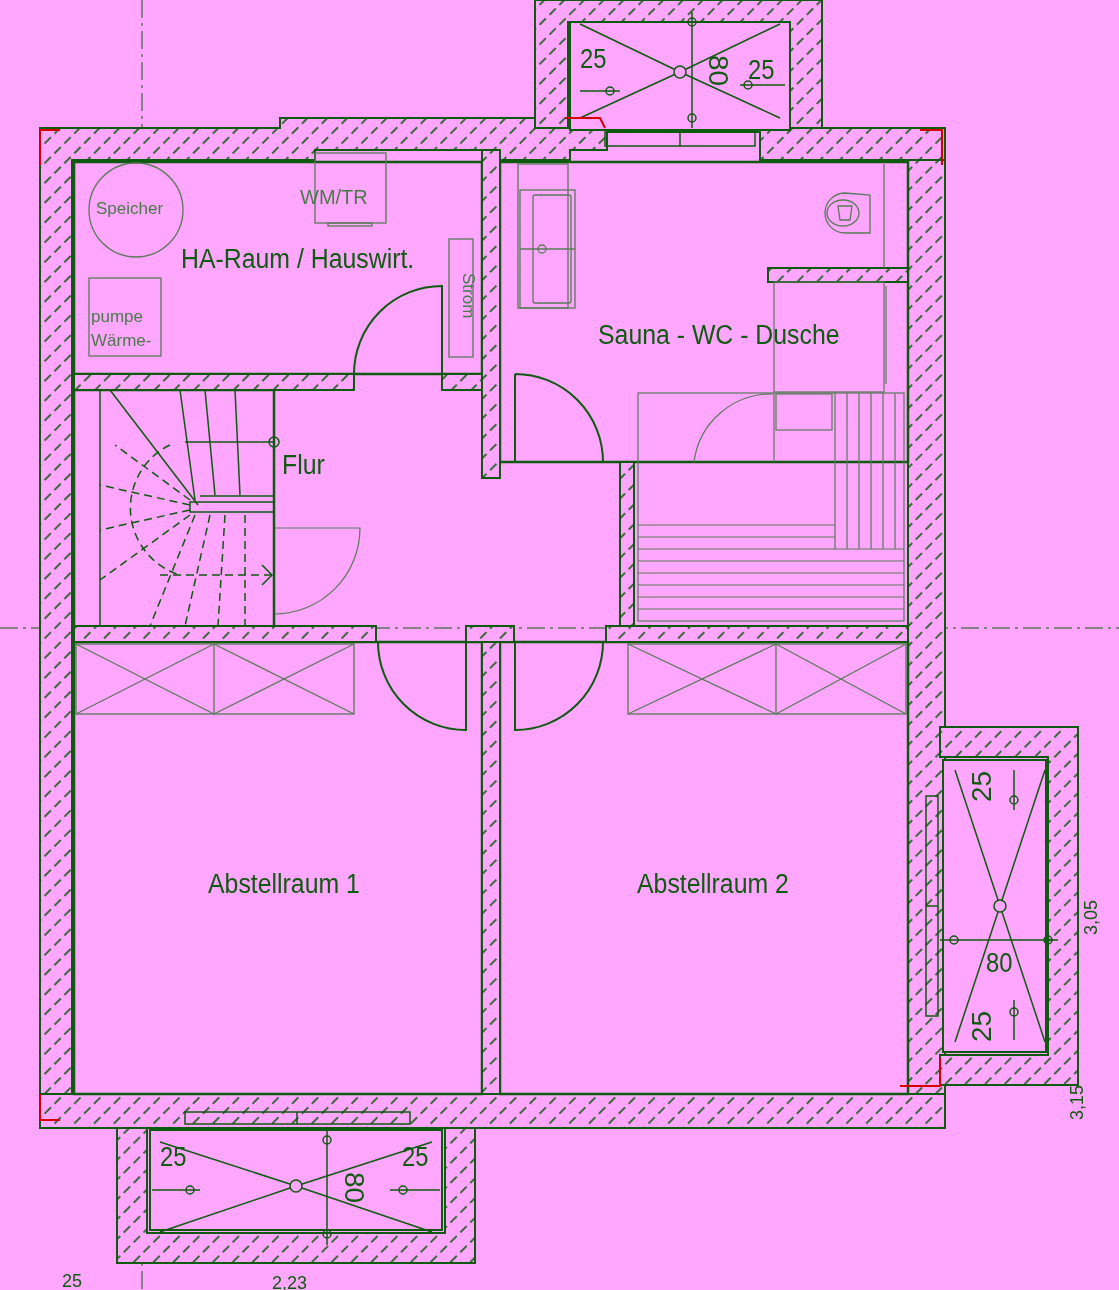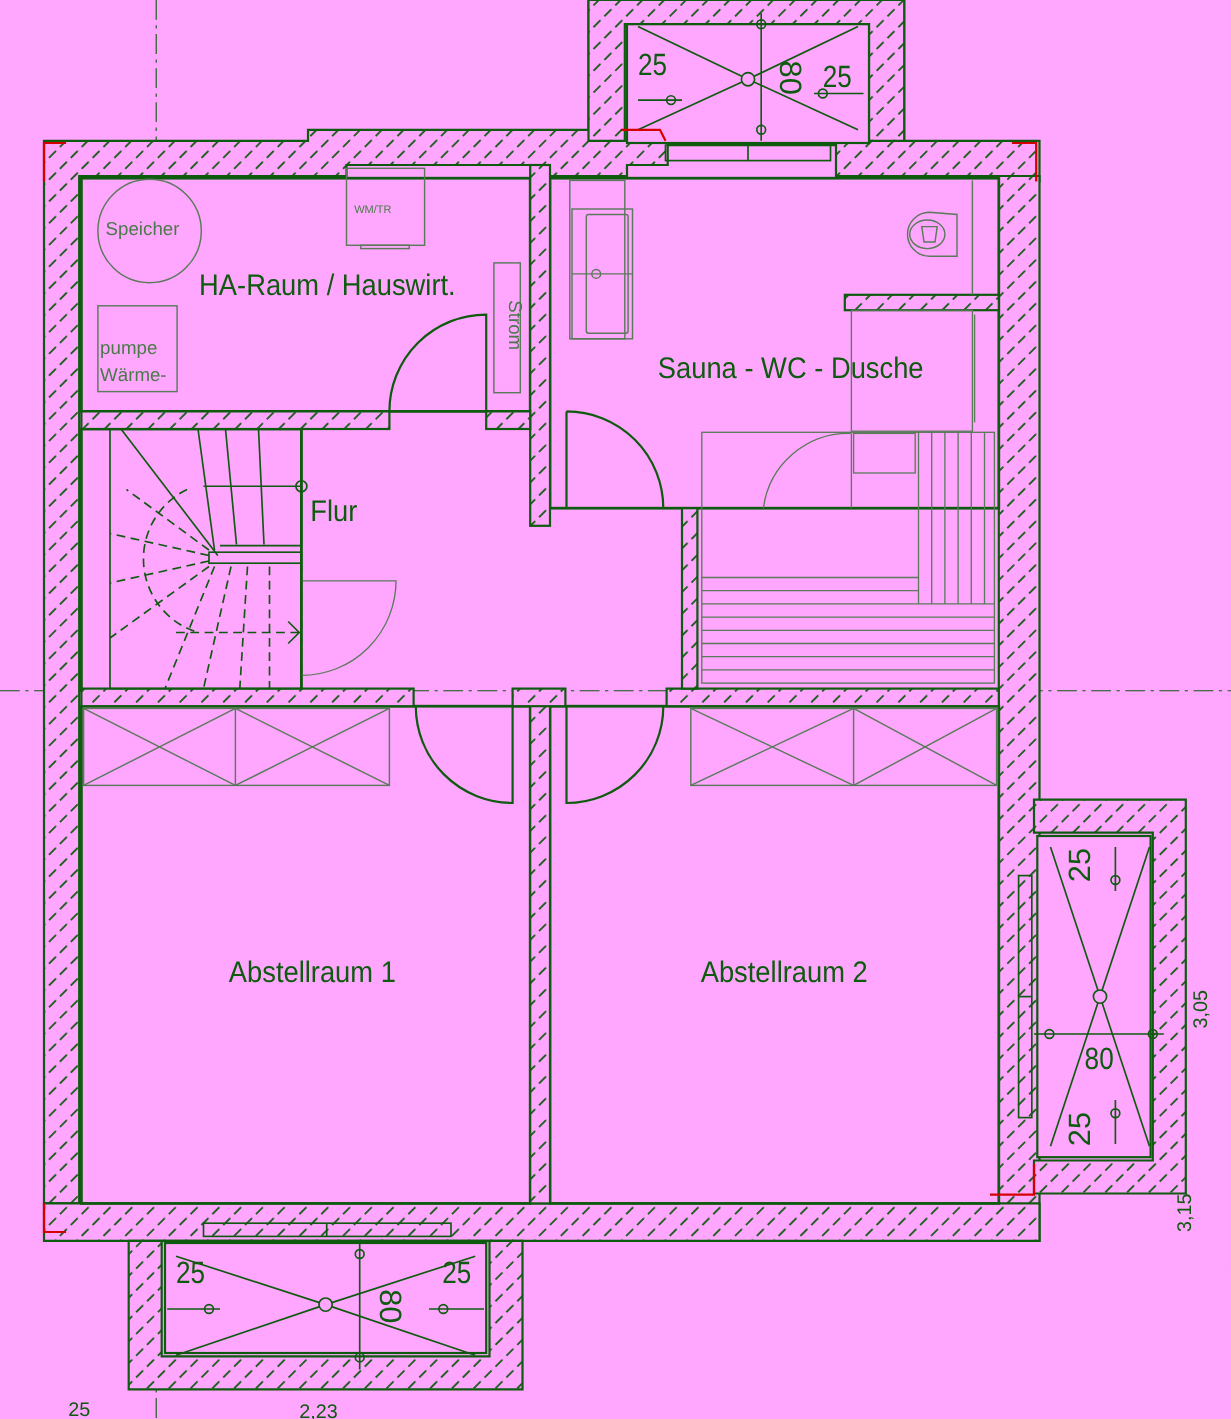--- a/index.html
+++ b/index.html
@@ -224,21 +224,21 @@
 
 <div class="lbl room" style="left:181px; top:246px;">HA-Raum / Hauswirt.</div>
 <div class="lbl room" style="left:282px; top:452px;">Flur</div>
 <div class="lbl room" style="left:598px; top:322px;">Sauna - WC - Dusche</div>
 <div class="lbl room" style="left:208px; top:871px;">Abstellraum 1</div>
 <div class="lbl room" style="left:637px; top:871px;">Abstellraum 2</div>
 
 <div class="lbl fix" style="left:96px; top:200px;">Speicher</div>
 <div class="lbl fix" style="left:91px; top:302px;margin-top:30px;">Wärme-</div>
 <div class="lbl fix" style="left:91px; top:308px;">pumpe</div>
-<div class="lbl fix" style="left:322px; top:187px; font-size:10px;text-align:center;">WM/TR</div>
+<div class="lbl fix" style="left:300px; top:187px; font-size:20px;text-align:center;">WM/TR</div>
 <div class="lbl fix rot90" style="left:477px; top:273px;">Strom</div>
 
 <div class="lbl num" style="left:580px; top:45px;">25</div>
 <div class="lbl num" style="left:748px; top:56px;">25</div>
 <div class="lbl num rot90" style="left:732px; top:55px;">80</div>
 
 <div class="lbl num rotm90" style="left:968px; top:802px;">25</div>
 <div class="lbl num rotm90" style="left:968px; top:1042px;">25</div>
 <div class="lbl num" style="left:986px; top:949px;">80</div>
 

